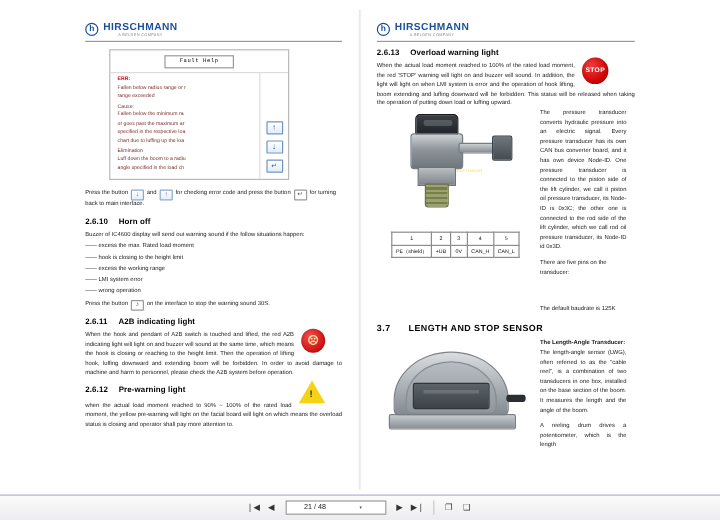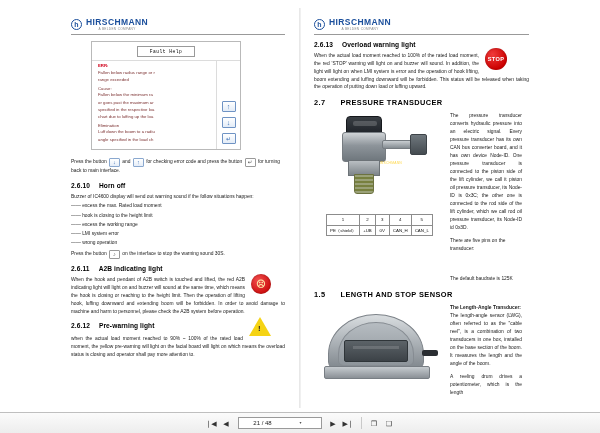--- a/index.html
+++ b/index.html
@@ -455,24 +455,20 @@
 
           <div class="h2">
             <span class="num">2.6.13</span>
             <span>Overload warning light</span>
           </div>
           <div style="float:right; margin:-4px 22px 0 6px;">
             <div class="stop-sign">STOP</div>
           </div>
           <div class="body justify tight">When the actual load moment reached to 100% of the rated load moment, the red 'STOP' warning will light on and buzzer will sound. In addition, the light will light on when LMI system is error and the operation of hook lifting, boom extending and luffing downward will be forbidden. This status will be released when taking the operation of putting down load or luffing upward.</div>
 
-          <div class="h1sec" style="clear:both;">
-            <span class="num">2.7</span>
-            <span>PRESSURE TRANSDUCER</span>
-          </div>
 
           <div class="rp-cols">
             <div class="rp-left">
               <div class="fig-pressure">
                 <div class="pt-cap"></div>
                 <div class="pt-body">
                   <div class="pt-label">HIRSCHMANN</div>
                 </div>
                 <div class="pt-arm"></div>
                 <div class="pt-conn"></div>
@@ -501,21 +497,21 @@
             </div>
 
             <div class="rp-right">
               <div class="body justify tight">The pressure transducer converts hydraulic pressure into an electric signal. Every pressure transducer has its own CAN bus converter board, and it has own device Node-ID. One pressure transducer is connected to the piston side of the lift cylinder, we call it piston oil pressure transducer, its Node-ID is 0x3C; the other one is connected to the rod side of the lift cylinder, which we call rod oil pressure transducer, its Node-ID id 0x3D.</div>
               <div class="body tight" style="margin-top:6px;">There are five pins on the transducer:</div>
               <div class="body tight" style="margin-top:22px;">The default baudrate is 125K</div>
             </div>
           </div>
 
           <div class="h1sec">
-            <span class="num">1.5</span>
+            <span class="num">3.7</span>
             <span>LENGTH AND STOP SENSOR</span>
           </div>
 
           <div class="rp-cols">
             <div class="rp-left">
               <div class="fig-sensor">
                 <div class="ls-drum"></div>
                 <div class="ls-drum-inner"></div>
                 <div class="ls-plate"></div>
                 <div class="ls-base"></div>

